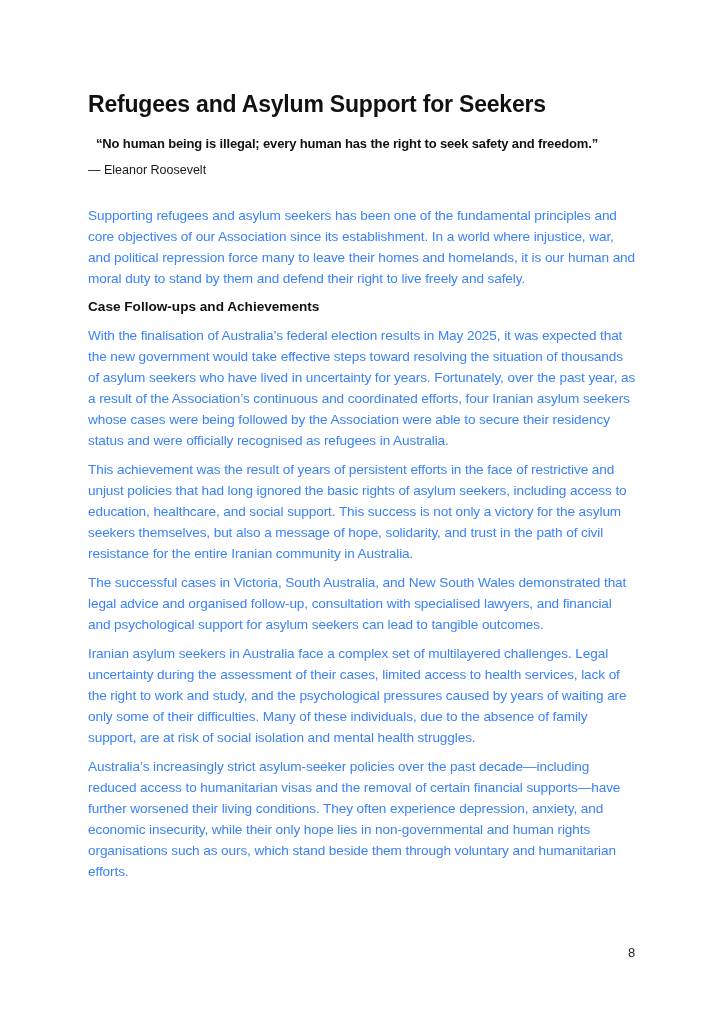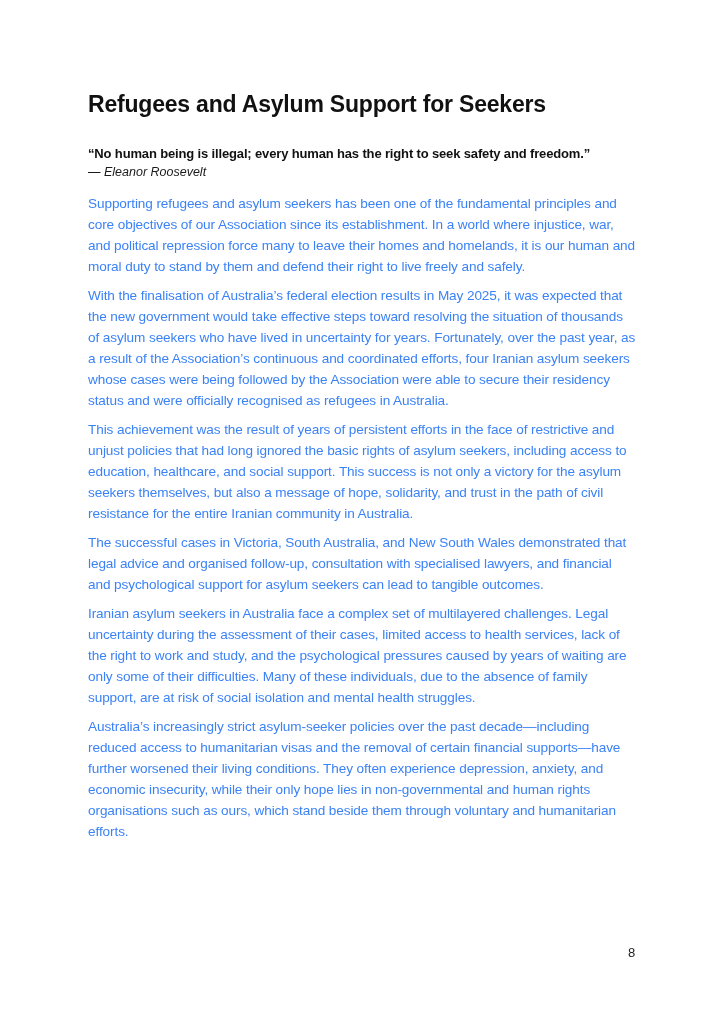--- a/index.html
+++ b/index.html
@@ -17,39 +17,38 @@
   }
   .page {
     position: absolute;
     left: 88px;
     top: 88px;
     width: 548px;
   }
   .title {
     font-size: 23px;
     font-weight: bold;
-    margin: 0 0 25px 0;
+    margin: 0 0 15px 0;
     line-height: 32px;
     color: #111;
     letter-spacing: -0.2px;
   }
   .quote {
     font-size: 13px;
     font-weight: bold;
     line-height: 18px;
-    margin: 0;
+    margin: 8px;
     color: #111;
     letter-spacing: -0.15px;
   }
   .attribution {
     font-size: 12.5px;
     line-height: 18px;
-    margin: 0 0 12px 0;
+    margin: 0 0 26px 0;
     color: #1a1a1a;
-    font-style: italic;
   }
   .para {
     font-size: 13.6px;
     line-height: 21px;
     margin: 0 0 8px 0;
     color: #3b82f6;
     letter-spacing: -0.1px;
   }
   .subheading {
     font-size: 13.6px;
@@ -70,20 +69,21 @@
 <body>
 
 <div class="page">
   <h1 class="title">Refugees and Asylum Support for Seekers</h1>
 
   <p class="quote">“No human being is illegal; every human has the right to seek safety and freedom.”</p>
   <p class="attribution">— Eleanor Roosevelt</p>
 
   <p class="para">Supporting refugees and asylum seekers has been one of the fundamental principles and core objectives of our Association since its establishment. In a world where injustice, war, and political repression force many to leave their homes and homelands, it is our human and moral duty to stand by them and defend their right to live freely and safely.</p>
 
+  <h2 class="subheading">Case Follow-ups and Achievements</h2>
   <p class="para">With the finalisation of Australia’s federal election results in May 2025, it was expected that the new government would take effective steps toward resolving the situation of thousands of asylum seekers who have lived in uncertainty for years. Fortunately, over the past year, as a result of the Association’s continuous and coordinated efforts, four Iranian asylum seekers whose cases were being followed by the Association were able to secure their residency status and were officially recognised as refugees in Australia.</p>
   <p class="para">This achievement was the result of years of persistent efforts in the face of restrictive and unjust policies that had long ignored the basic rights of asylum seekers, including access to education, healthcare, and social support. This success is not only a victory for the asylum seekers themselves, but also a message of hope, solidarity, and trust in the path of civil resistance for the entire Iranian community in Australia.</p>
   <p class="para">The successful cases in Victoria, South Australia, and New South Wales demonstrated that legal advice and organised follow-up, consultation with specialised lawyers, and financial and psychological support for asylum seekers can lead to tangible outcomes.</p>
 
   <p class="para">Iranian asylum seekers in Australia face a complex set of multilayered challenges. Legal uncertainty during the assessment of their cases, limited access to health services, lack of the right to work and study, and the psychological pressures caused by years of waiting are only some of their difficulties. Many of these individuals, due to the absence of family support, are at risk of social isolation and mental health struggles.</p>
   <p class="para">Australia’s increasingly strict asylum-seeker policies over the past decade—including reduced access to humanitarian visas and the removal of certain financial supports—have further worsened their living conditions. They often experience depression, anxiety, and economic insecurity, while their only hope lies in non-governmental and human rights organisations such as ours, which stand beside them through voluntary and humanitarian efforts.</p>
 </div>
 
 <div class="page-number">8</div>
 

